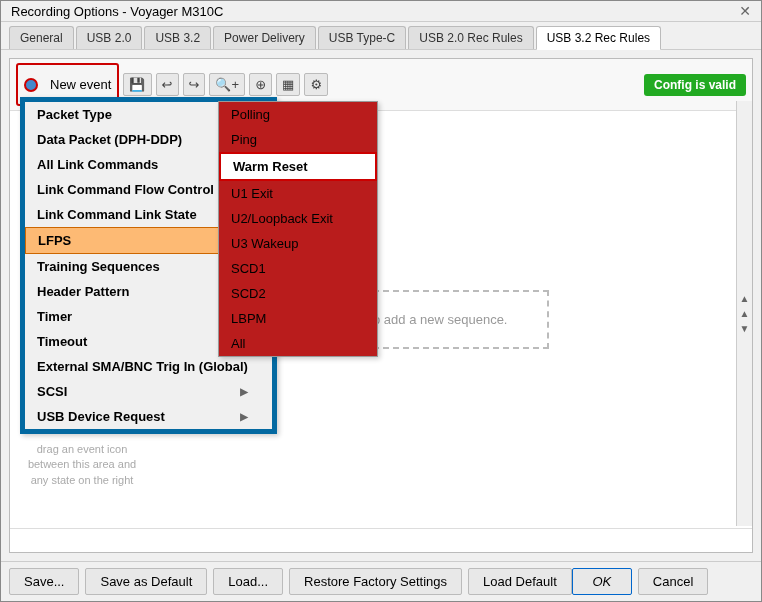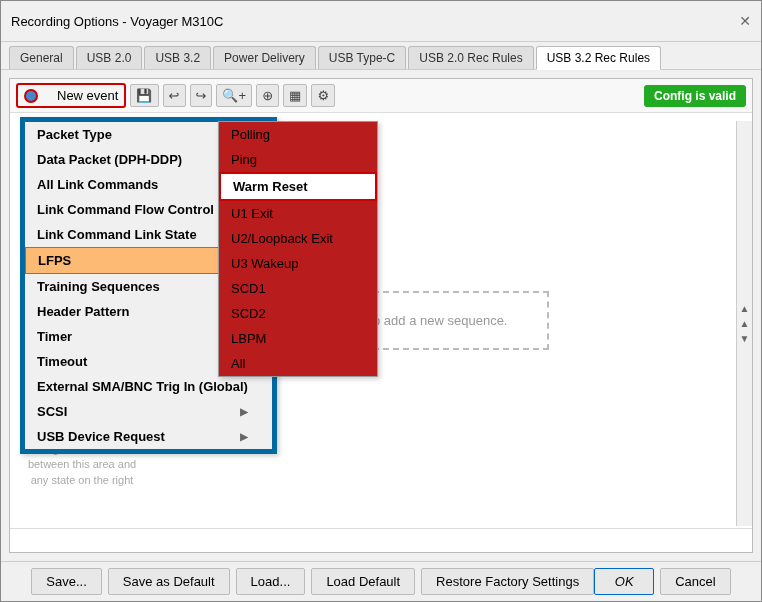--- a/index.html
+++ b/index.html
@@ -1,45 +1,45 @@
 <!DOCTYPE html>
 <html><head>
   <meta charset="utf-8">
   <style>
     * { box-sizing: border-box; margin: 0; padding: 0; font-family: 'Segoe UI', Tahoma, Arial, sans-serif; font-size: 13px; }
     body { background: #f0f0f0; width: 762px; height: 602px; overflow: hidden; }
 
     .window { width: 762px; height: 602px; background: #f0f0f0; border: 1px solid #888; display: flex; flex-direction: column; }
 
-    .title-bar { background: #f0f0f0; padding: 12px 10px; display: flex; justify-content: space-between; align-items: center; border-bottom: 1px solid #ccc; }
+    .title-bar { background: #f0f0f0; padding: 2px 10px; display: flex; justify-content: space-between; align-items: center; border-bottom: 1px solid #ccc; }
     .title-bar-text { font-size: 13px; color: #000; }
     .title-bar-close { cursor: pointer; font-size: 14px; color: #666; background: none; border: none; }
 
     .tabs { display: flex; padding: 4px 8px 0; gap: 2px; border-bottom: 1px solid #ccc; background: #f0f0f0; }
     .tab { padding: 4px 10px; background: #e0e0e0; border: 1px solid #bbb; border-bottom: none; cursor: pointer; font-size: 12px; border-radius: 3px 3px 0 0; color: #333; }
     .tab.active { background: #fff; border-bottom: 1px solid #fff; z-index: 1; margin-bottom: -1px; color: #000; }
 
     .content-area { flex: 1; display: flex; flex-direction: column; padding: 8px; background: #f0f0f0; }
 
     .main-panel { flex: 1; background: #fff; border: 1px solid #bbb; display: flex; flex-direction: column; overflow: hidden; position: relative; }
 
     .toolbar { display: flex; align-items: center; padding: 4px 6px; gap: 4px; border-bottom: 1px solid #ddd; background: #f8f8f8; }
-    .toolbar-btn { padding: 3px 6px; background: #e8e8e8; border: 1px solid #bbb; cursor: pointer; display: flex; align-items: center; gap: 16px; border-radius: 2px; }
+    .toolbar-btn { padding: 12px 6px; background: #e8e8e8; border: 1px solid #bbb; cursor: pointer; display: flex; align-items: center; gap: 9px; border-radius: 2px; }
     .toolbar-btn.new-event { background: #f5f5f5; border: 2px solid #cc0000; border-radius: 3px; color: #000; font-weight: normal; }
     .toolbar-icon-btn { padding: 3px 5px; background: #e8e8e8; border: 1px solid #bbb; cursor: pointer; border-radius: 2px; font-size: 13px; color: #444; }
     .toolbar-spacer { flex: 1; }
     .config-valid { background: #22aa22; color: #fff; padding: 4px 10px; border-radius: 3px; font-size: 12px; font-weight: bold; }
     .circle-icon { display: inline-block; width: 14px; height: 14px; background: #4488cc; border-radius: 50%; border: 2px solid #cc0000; vertical-align: middle; margin-right: 3px; }
 
     .drag-area { flex: 1; display: flex; align-items: flex-start; justify-content: flex-start; padding: 10px; position: relative; }
     .drag-text { border: 2px dashed #bbb; padding: 20px 40px; color: #999; font-size: 13px; margin: auto; text-align: center; }
 
     .status-bar-area { height: 24px; border-top: 1px solid #ddd; padding: 3px 8px; display: flex; align-items: center; font-size: 12px; color: #666; }
 
-    .footer { display: flex; justify-content: center; align-items: center; padding: 6px 8px; border-top: 1px solid #ccc; background: #f0f0f0; }
+    .footer { display: flex; justify-content: flex-start; align-items: center; padding: 6px 8px; border-top: 1px solid #ccc; background: #f0f0f0; }
     .footer-left { display: flex; gap: 6px; }
     .footer-right { display: flex; gap: 6px; }
     .footer-btn { padding: 5px 14px; background: #e8e8e8; border: 1px solid #bbb; cursor: pointer; border-radius: 2px; font-size: 13px; }
     .footer-btn.ok { background: #e8e8e8; border: 1px solid #0066cc; color: #000; min-width: 60px; font-style: italic; }
     .footer-btn.cancel { background: #e8e8e8; border: 1px solid #bbb; }
 
     
     .dropdown-menu { position: absolute; top: 38px; left: 10px; background: #f0f0f0; border: 5px solid #0369a1; z-index: 100; min-width: 200px; box-shadow: 2px 2px 5px rgba(0,0,0,0.2); font-weight: bold; }
     .menu-item { padding: 5px 24px 5px 12px; cursor: pointer; color: #000; display: flex; justify-content: space-between; align-items: center; white-space: nowrap; }
     .menu-item.active-lfps { background: #fdba74; border: 1px solid #cc6600; align-items: flex-end; }
@@ -170,21 +170,21 @@
         <span class="scroll-arrow">▼</span>
       </div>
     </div>
   </div>
 
   <div class="footer">
     <div class="footer-left">
       <button class="footer-btn">Save...</button>
       <button class="footer-btn">Save as Default</button>
       <button class="footer-btn">Load...</button>
+      <button class="footer-btn">Restore Factory Settings</button>
       <button class="footer-btn">Load Default</button>
-      <button class="footer-btn">Restore Factory Settings</button>
     </div>
     <div class="footer-right">
       <button class="footer-btn ok">OK</button>
       <button class="footer-btn cancel">Cancel</button>
     </div>
   </div>
 </div>
 
 </body></html>

